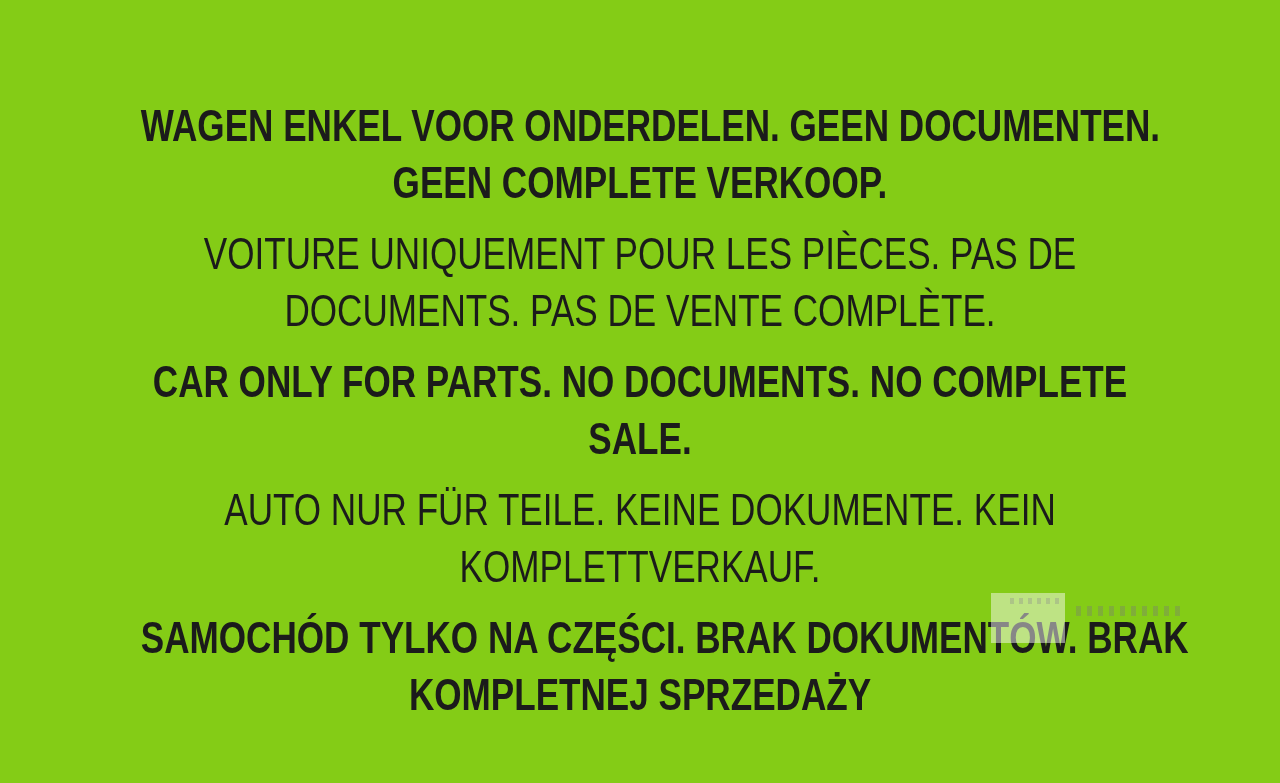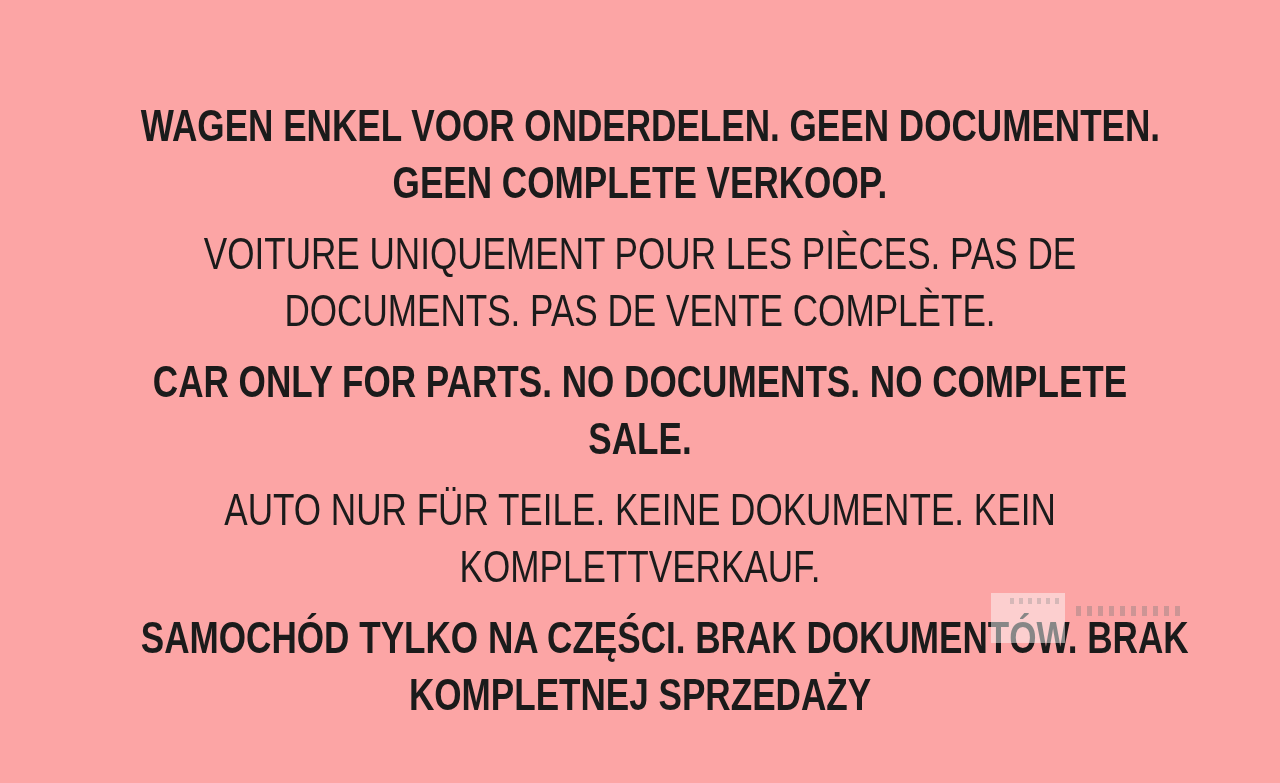--- a/index.html
+++ b/index.html
@@ -10,21 +10,21 @@
     width: 1280px;
     height: 783px;
     overflow: hidden;
     background: #fdfdfd;
     font-family: "Liberation Sans", sans-serif;
   }
   .page {
     position: relative;
     width: 1280px;
     height: 783px;
-    background: #fca5a5;
+    background: #84cc16;
   }
   .notice {
     padding-top: 97px;
     color: #1b1b1b;
   }
   .para {
     margin: 0 0 14px 0;
     transform: scaleX(0.78);
     transform-origin: 50% 50%;
   }

